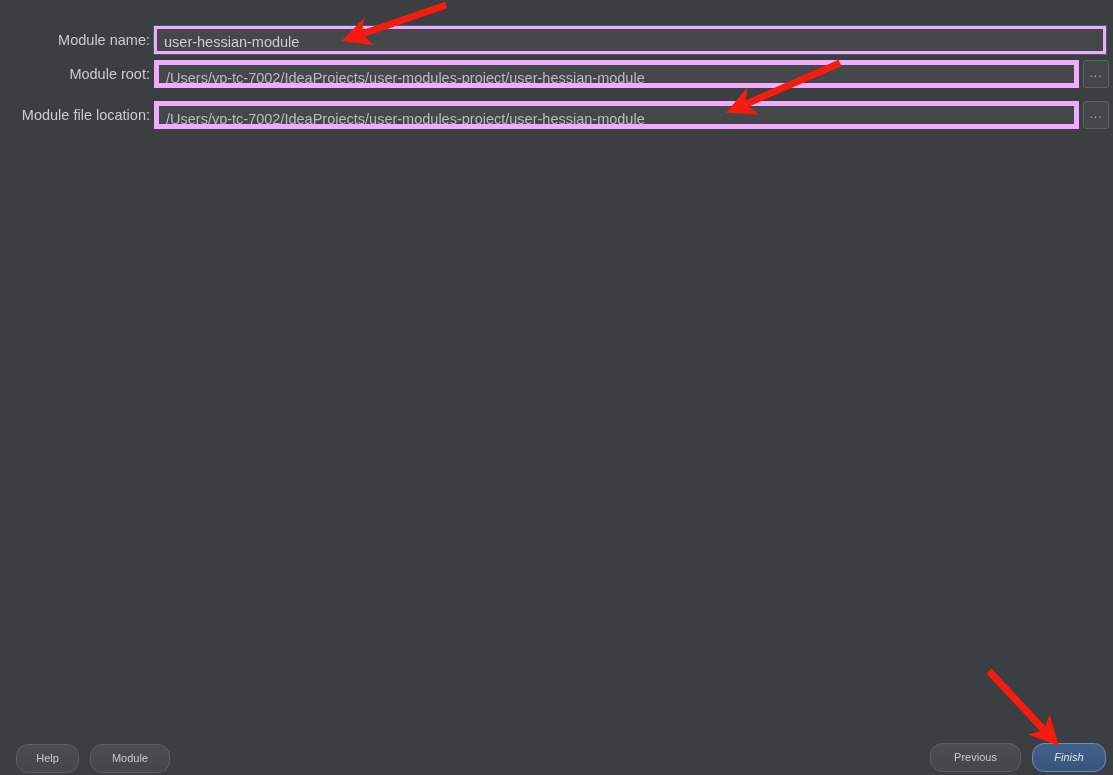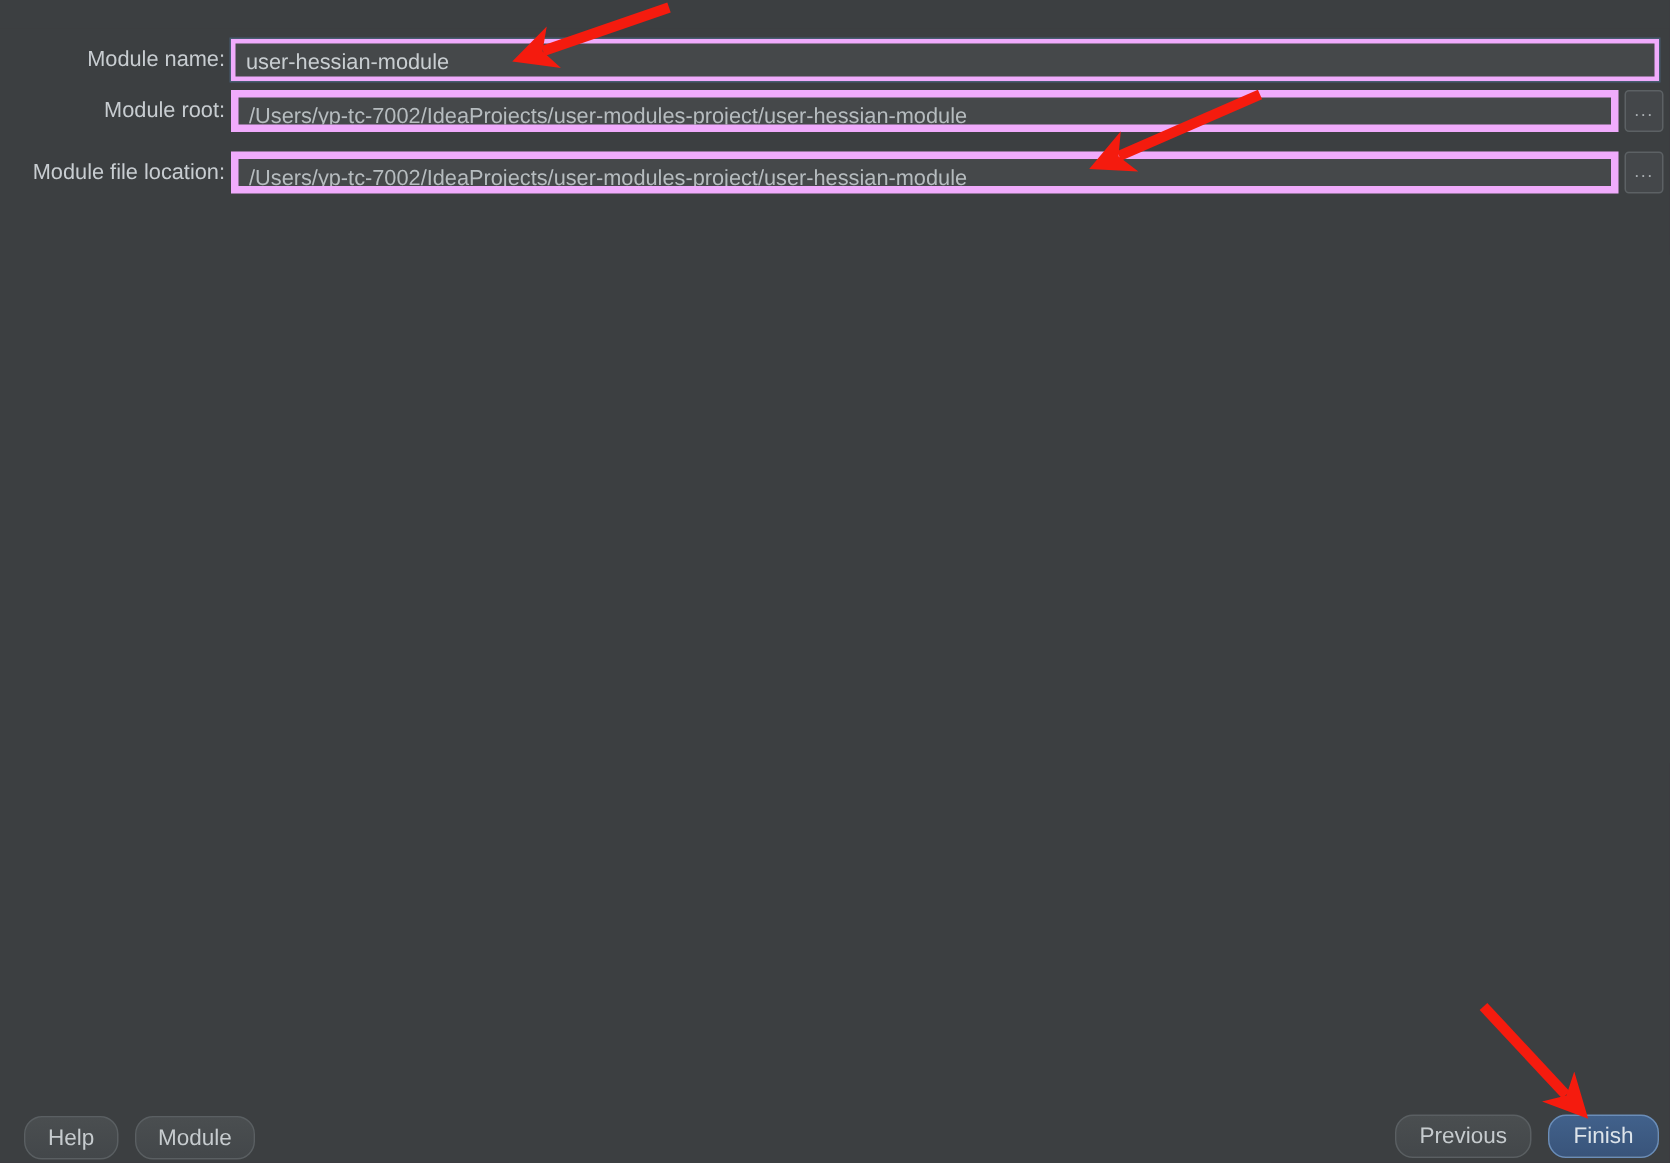--- a/index.html
+++ b/index.html
@@ -120,30 +120,31 @@
   }
 
   
   .btn {
     position: absolute;
     height: 29px;
     background: linear-gradient(to bottom, #4a4e50 0%, #43474a 100%);
     border: 1px solid #5a5f62;
     border-radius: 12px;
     color: #c6cbce;
-    font-size: 15px;
+    font-size: 11px;
     line-height: 27px;
     text-align: center;
     font-family: "Liberation Sans", sans-serif;
     white-space: nowrap;
   }
   .btn.primary {
     background: linear-gradient(to bottom, #41618b 0%, #39547a 100%);
     border: 1px solid #6a8db8;
     color: #dde4ea;
+    font-style: italic;
   }
   #btn-help     { left: 16px;  top: 744px; width: 63px; }
   #btn-cancel   { left: 90px;  top: 744px; width: 80px; }
   #btn-previous { left: 930px; top: 743px; width: 91px; }
   #btn-finish   { left: 1032px;top: 743px; width: 74px; }
 
   
   #annotations {
     position: absolute;
     left: 0; top: 0;

